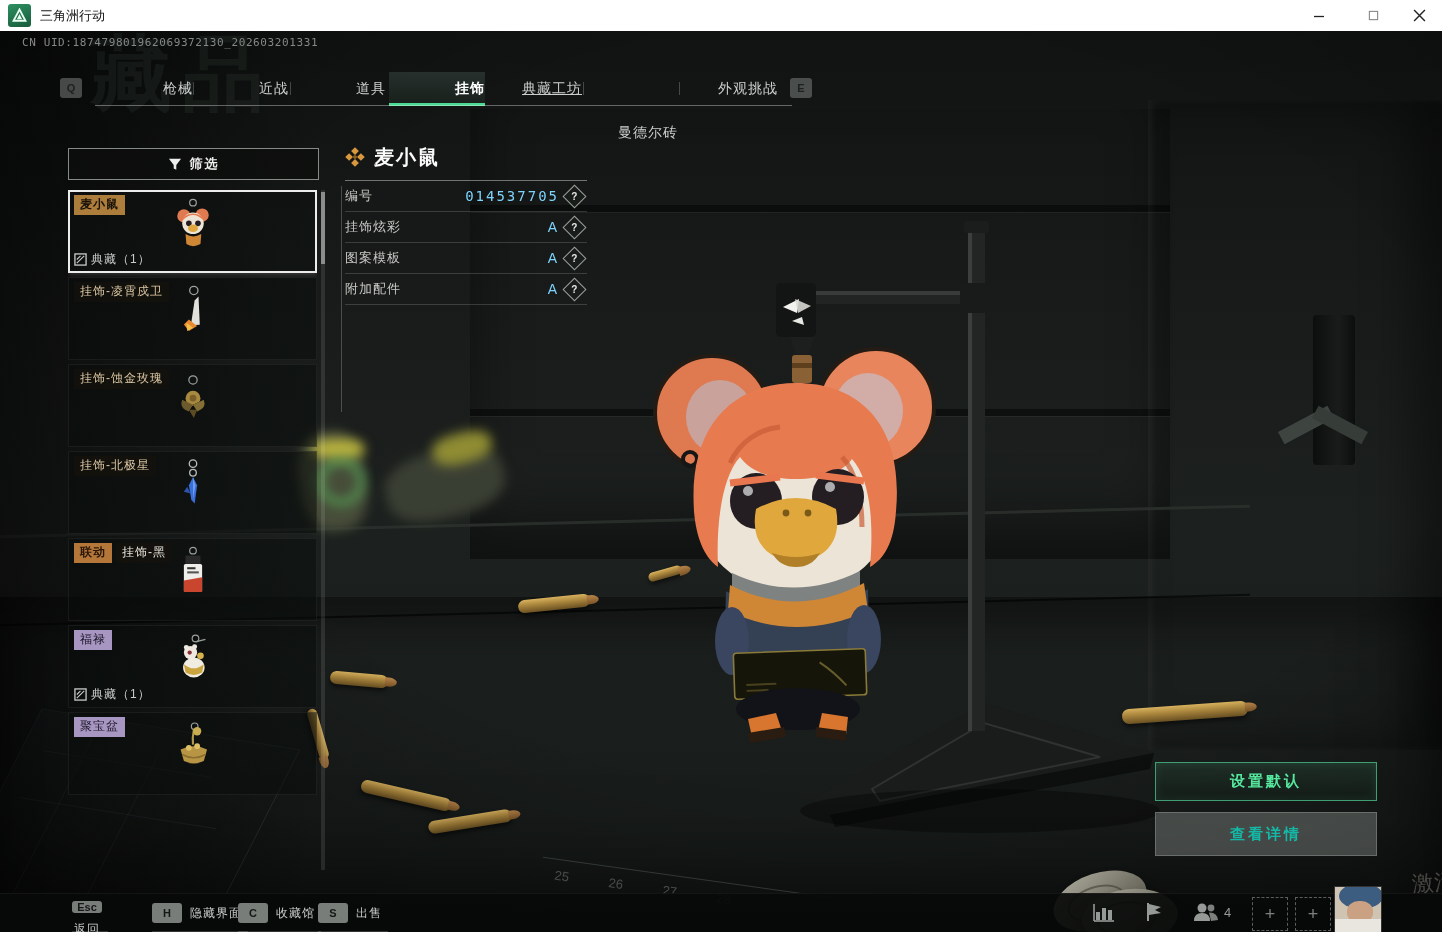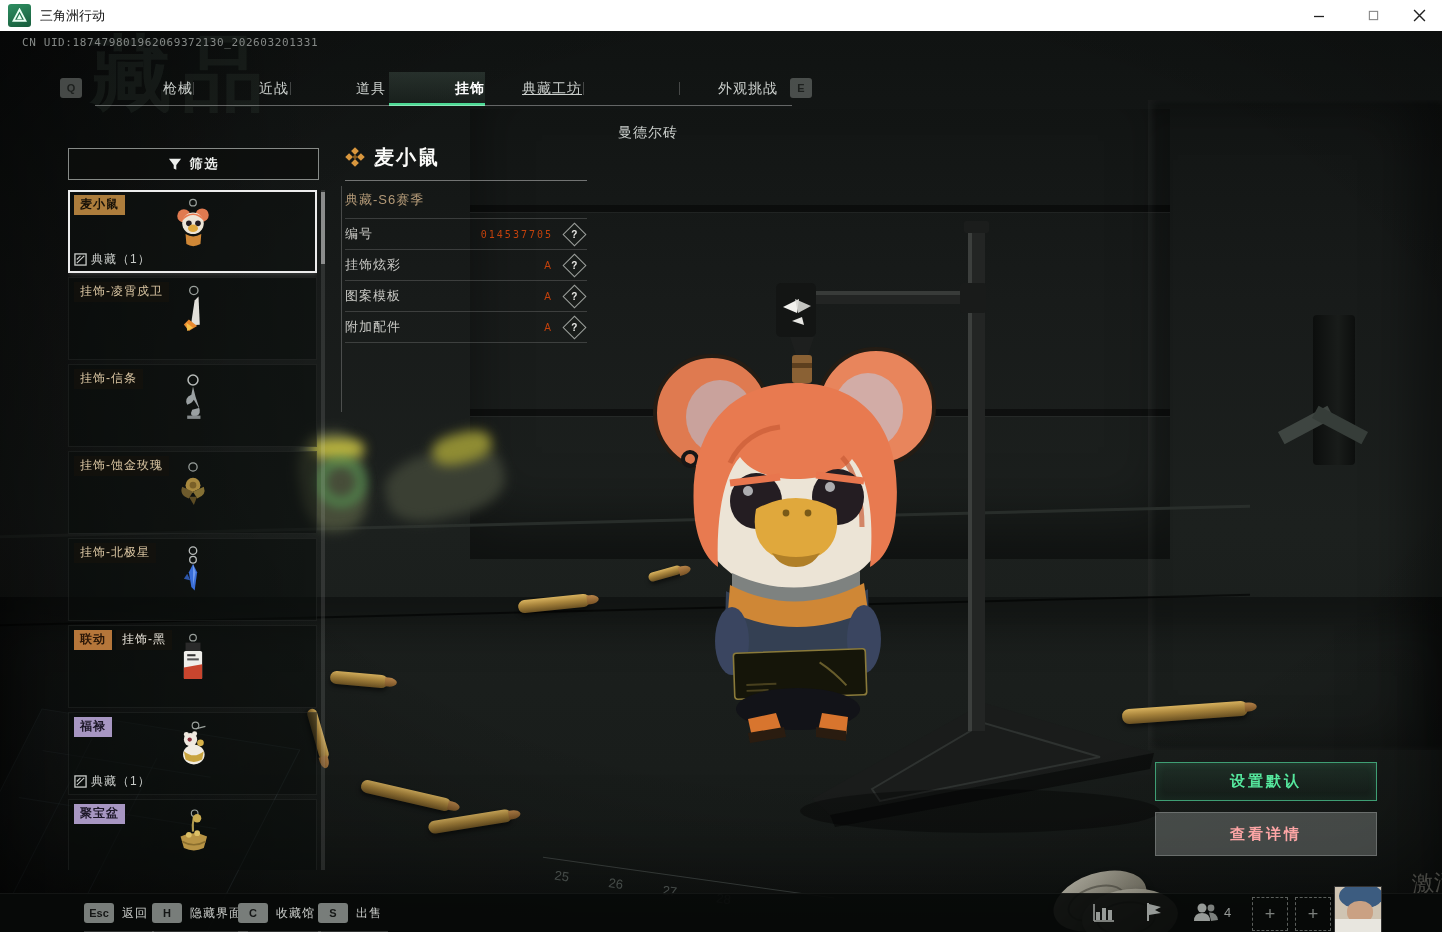--- a/index.html
+++ b/index.html
@@ -81,54 +81,54 @@
   .filter-btn{position:absolute;left:68px;top:148px;width:249px;height:30px;z-index:10;
     background:rgba(12,14,13,.72);border:1px solid #868a87;display:flex;align-items:center;justify-content:center;gap:8px;
     color:#eceeec;font-size:13px;font-weight:bold;letter-spacing:2px;}
   .sb-list{position:absolute;left:68px;top:190px;width:249px;height:680px;overflow:hidden;z-index:10;}
   .sb-item{position:relative;width:249px;height:83px;margin-bottom:4px;background:rgba(10,12,11,.55);
     box-shadow:inset 0 0 0 1px rgba(255,255,255,.06);}
   .sb-item.selected{box-shadow:inset 0 0 0 2px rgba(255,255,255,.92), 0 0 6px rgba(255,255,255,.25);background:rgba(14,16,15,.6);}
   .chip{position:absolute;left:6px;top:5px;padding:1px 6px 2px;font-size:12px;letter-spacing:1px;
     color:#d9c5a2;background:rgba(22,18,12,.66);white-space:nowrap;}
   .chip.gold{color:#17110	8;color:#171108;background:#ad7d3c;font-weight:bold;}
-  .chip.purple{color:#1b1626;background:#a796c2;font-weight:bold;}
+  .chip.purple{color:#1b1626;background:#a796c2;font-weight:normal;}
   .chip.linkage{font-weight:bold;color:#2a1708;background:#b5763a;}
   .chip2{position:absolute;left:48px;top:5px;padding:1px 6px 2px;font-size:12px;letter-spacing:1px;color:#e7e2d8;background:rgba(22,18,12,.66);}
   .sb-thumb{position:absolute;left:50%;top:6px;transform:translateX(-50%);}
   .cbadge{position:absolute;left:6px;bottom:5px;display:flex;align-items:center;gap:4px;color:#c9ccc9;font-size:12px;letter-spacing:1px;}
   .sb-scroll{position:absolute;left:321px;top:190px;width:4px;height:680px;background:rgba(255,255,255,.10);z-index:10;}
   .sb-scroll i{position:absolute;left:0;top:2px;width:4px;height:72px;background:rgba(255,255,255,.45);}
 
   
   .detail{position:absolute;left:345px;top:140px;width:242px;z-index:10;color:#e8e8e6;}
   .detail .vline{position:absolute;left:-4px;top:46px;width:1px;height:226px;background:rgba(255,255,255,.22);}
   .d-title{display:flex;align-items:center;gap:9px;height:34px;}
   .d-title span{font-size:20px;font-weight:bold;letter-spacing:2px;color:#fbfbf9;}
   .d-hr{height:1px;background:rgba(255,255,255,.4);margin:6px 0 0;}
   .d-season{font-size:13px;color:#b49a78;letter-spacing:1px;padding:10px 0 9px;border-bottom:1px solid rgba(255,255,255,.16);}
   .d-row{position:relative;height:30px;display:flex;align-items:center;border-bottom:1px solid rgba(255,255,255,.16);}
   .d-row .lbl{font-size:13px;color:#c9c9c5;letter-spacing:1px;}
-  .d-row .val{position:absolute;right:34px;font-size:10px;color:#c2410c;letter-spacing:2px;}
+  .d-row .val{position:absolute;right:28px;font-size:14px;color:#7dd3fc;letter-spacing:2px;}
   .help{position:absolute;right:4px;width:15px;height:15px;transform:rotate(45deg);
     border:1px solid #9a9e9a;background:rgba(26,29,27,.75);display:flex;align-items:center;justify-content:center;}
   .help span{transform:rotate(-45deg);font-size:10px;font-weight:bold;color:#e9e9e6;}
   .d-desc{font-size:13px;color:#b49a78;letter-spacing:1px;padding:11px 0 10px;border-bottom:1px solid rgba(255,255,255,.10);}
 
   
   .style-dd{position:absolute;left:1152px;top:148px;width:221px;height:30px;z-index:10;
     background:rgba(16,18,17,.78);border:1px solid #5d615e;display:flex;align-items:center;
     color:#dcdedb;font-size:13px;letter-spacing:1px;padding:0 10px;justify-content:space-between;}
   .btn-green{position:absolute;left:1155px;top:762px;width:220px;height:37px;z-index:10;
     background:linear-gradient(180deg,rgba(40,70,55,.45),rgba(18,30,24,.45));border:1px solid #3f9e74;
     color:#55e79d;font-size:15px;font-weight:bold;letter-spacing:3px;display:flex;align-items:center;justify-content:center;
     box-shadow:inset 0 0 10px rgba(80,230,160,.12);}
   .btn-gray{position:absolute;left:1155px;top:812px;width:220px;height:42px;z-index:10;
     background:rgba(185,192,188,.30);border:1px solid rgba(220,225,222,.25);
-    color:#fca5a5;font-size:15px;font-weight:bold;letter-spacing:3px;display:flex;align-items:center;justify-content:center;}
+    color:#14b8a6;font-size:15px;font-weight:bold;letter-spacing:3px;display:flex;align-items:center;justify-content:center;}
 
   
   .bottombar{position:absolute;left:0;top:893px;width:1442px;height:39px;background:rgba(8,10,9,.93);z-index:20;
     border-top:1px solid rgba(255,255,255,.05);}
   .sc{position:absolute;top:7px;height:24px;display:flex;align-items:center;gap:8px;}
   .sc .key{min-width:22px;height:20px;padding:0 4px;border-radius:3px;background:#787d7a;color:#15171	6;color:#151716;
     font-size:11px;font-weight:bold;display:flex;align-items:center;justify-content:center;}
   .sc .lab{font-size:12px;color:#c7cac7;letter-spacing:1px;}
   .sc::after{content:"";position:absolute;left:0;right:-6px;bottom:-7px;height:1px;background:rgba(255,255,255,.18);}
   .bicon{position:absolute;top:6px;color:#969a97;display:flex;align-items:center;gap:4px;}
@@ -366,28 +366,20 @@
     <div class="sb-item">
       <svg class="sb-thumb" width="58" height="58" viewBox="0 0 70 70">
         <circle cx="36" cy="9" r="5" fill="none" stroke="#9aa09c" stroke-width="1.6"></circle>
         <path d="M36,16 L33,22 L38,52 L48,48 Z" fill="#e2e0da" transform="rotate(18 38 34)"></path>
         <path d="M30,44 L40,52 L30,58 L24,50 Z" fill="#e8892f"></path>
         <path d="M27,48 L35,54 L28,58 Z" fill="#f3c04a"></path>
       </svg>
       <span class="chip">挂饰-凌霄戍卫</span>
     </div>
 
-    <div class="sb-item">
-      <svg class="sb-thumb" width="58" height="58" viewBox="0 0 70 70">
-        <circle cx="35" cy="12" r="6" fill="none" stroke="#b8bcba" stroke-width="1.8"></circle>
-        <path d="M35,20 L33,30 Q24,34 28,42 Q34,40 36,36 L42,46 L34,48 Q30,56 38,56 Q46,54 42,44 L38,32 Z" fill="#9aa0a2"></path>
-        <rect x="28" y="55" width="16" height="4" fill="#84898b"></rect>
-      </svg>
-      <span class="chip">挂饰-信条</span>
-    </div>
 
     <div class="sb-item">
       <svg class="sb-thumb" width="58" height="58" viewBox="0 0 70 70">
         <circle cx="35" cy="12" r="5" fill="none" stroke="#9aa09c" stroke-width="1.5"></circle>
         <circle cx="35" cy="34" r="9" fill="#a8893f"></circle>
         <circle cx="35" cy="34" r="4" fill="#7a6028"></circle>
         <path d="M22,36 Q18,46 30,50 L35,42 Z" fill="#6d5a2c"></path>
         <path d="M48,36 Q52,46 40,50 L35,42 Z" fill="#84703​4" fill-opacity="1"></path>
         <path d="M48,36 Q52,46 40,50 L35,42 Z" fill="#847034"></path>
         <path d="M30,48 L40,48 L36,58 Z" fill="#5c4c24"></path>
@@ -464,21 +456,20 @@
       <svg width="20" height="20" viewBox="0 0 22 22">
         <rect x="8" y="1.5" width="6" height="6" transform="rotate(45 11 4.5)" fill="#d9973e"></rect>
         <rect x="8" y="14.5" width="6" height="6" transform="rotate(45 11 17.5)" fill="#d9973e"></rect>
         <rect x="1.5" y="8" width="6" height="6" transform="rotate(45 4.5 11)" fill="#d9973e"></rect>
         <rect x="14.5" y="8" width="6" height="6" transform="rotate(45 17.5 11)" fill="#d9973e"></rect>
         <rect x="9" y="9" width="4" height="4" transform="rotate(45 11 11)" fill="#8a5c1e"></rect>
       </svg>
       <span>麦小鼠</span>
     </div>
     <div class="d-hr"></div>
-    <div class="d-season">典藏-S6赛季</div>
 
     <div class="d-row">
       <span class="lbl">编号</span>
       <span class="val" style="font-family:'DejaVu Sans Mono','Liberation Mono',monospace;">014537705</span>
       <div class="help">
           <span>?</span>
         </div>
     </div>
     <div class="d-row">
       <span class="lbl">挂饰炫彩</span>
@@ -505,21 +496,21 @@
 
 
   <div class="btn-green">
       <span>设置默认</span>
     </div>
   <div class="btn-gray">
       <span>查看详情</span>
     </div>
 
   <div class="bottombar">
-    <div class="sc" style="left:84px;">
+    <div class="sc" style="left:72px;flex-direction:column;">
       <span class="key">Esc</span>
       <span class="lab">返回</span>
     </div>
     <div class="sc" style="left:152px;">
       <span class="key">H</span>
       <span class="lab">隐藏界面</span>
     </div>
     <div class="sc" style="left:238px;">
       <span class="key">C</span>
       <span class="lab">收藏馆</span>

